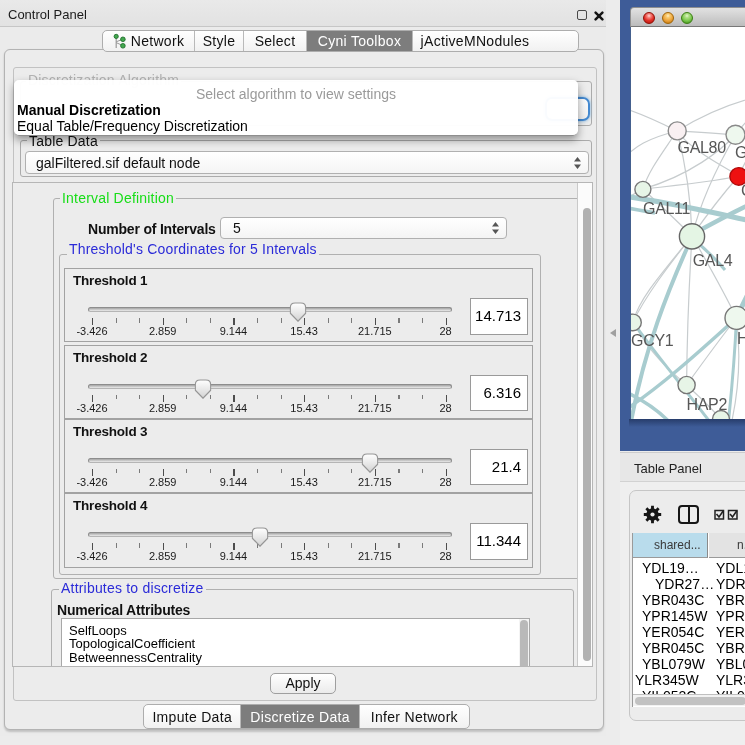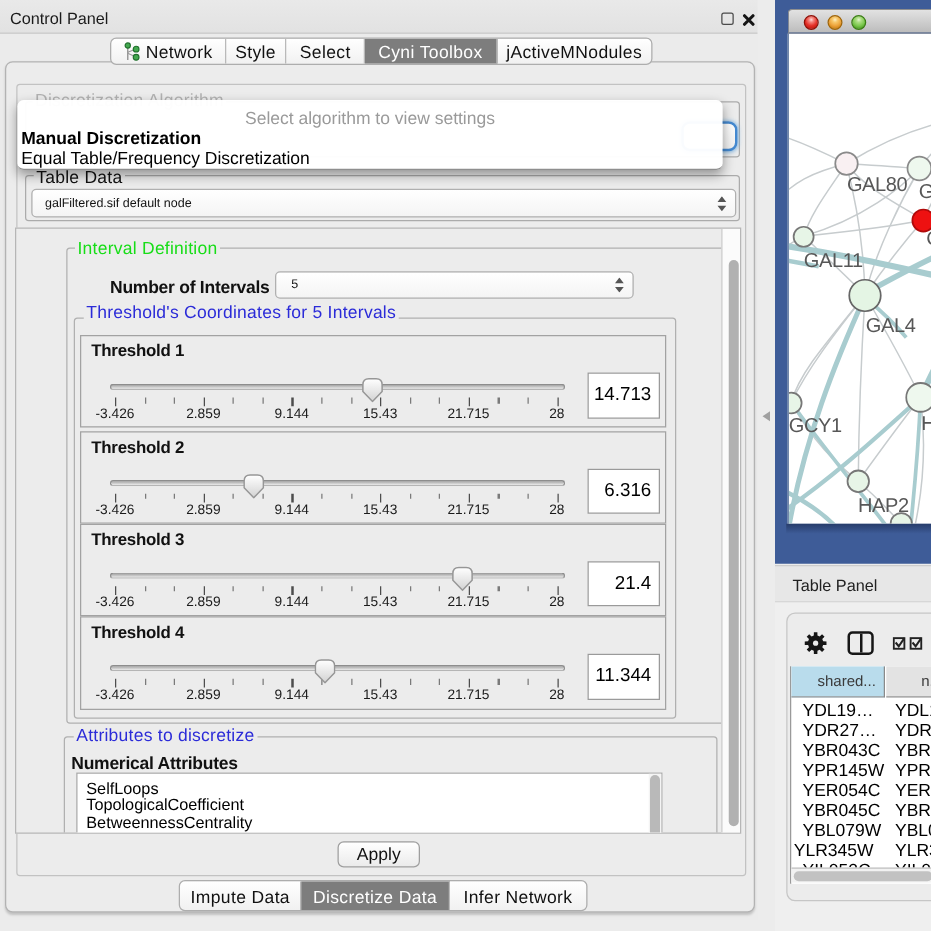--- a/index.html
+++ b/index.html
@@ -13,31 +13,31 @@
 #titlebar { left:0; top:0; width:616px; height:27px; background:linear-gradient(180deg,#e9e9e9,#e2e2e2); border-bottom:1px solid #c6c6c6; }
 #titlebar .t { position:absolute; left:8px; top:7px; font-size:13px; color:#1b1b1b; }
 #sqbtn { left:577px; top:10px; width:10px; height:10px; border:1.5px solid #4a4a4a; border-radius:2px; }
 
 #cpanel { left:4px; top:49px; width:600px; height:681px; border:1px solid #b3b3b3; border-radius:6px; background:#ececec; box-shadow:0 1.5px 2px rgba(0,0,0,0.18); }
 
 .tabbar { background:linear-gradient(180deg,#ffffff,#f1f1f1); border:1px solid #adadad; border-radius:5px; overflow:hidden; display:flex; }
 .tabbar .seg { font-size:14px; letter-spacing:0.3px; color:#111; display:flex; align-items:center; justify-content:center; border-right:1px solid #b9b9b9; white-space:nowrap; }
 .tabbar .seg:last-child { border-right:none; }
 .tabbar .dark { background:#7d7d7d; color:#fff; }
-#toptabs { left:88px; top:30px; width:434px; height:22px; }
+#toptabs { left:102px; top:30px; width:477px; height:22px; }
 #bottabs { left:143px; top:704px; width:327px; height:25px; }
 
 
 #ipanel { left:13px; top:67px; width:584px; height:634px; border:1px solid #c2c2c2; border-radius:3px; background:#ececec; }
 
 .grouptitle { position:absolute; font-size:14px; letter-spacing:0.2px; background:#ececec; padding:0 2px; }
 .groupbox { position:absolute; border:1px solid #ababab; border-radius:3px; }
 
 
-.combo { position:absolute; background:linear-gradient(180deg,#ffffff,#f4f4f4); border:1px solid #b0b0b0; border-radius:4px; font-size:10px; color:#111; }
+.combo { position:absolute; background:linear-gradient(180deg,#ffffff,#f4f4f4); border:1px solid #b0b0b0; border-radius:4px; font-size:14px; color:#111; }
 .combo .txt { position:absolute; left:10px; top:50%; transform:translateY(-50%); }
 .arrows { position:absolute; width:9px; top:50%; transform:translateY(-50%); height:12px; }
 
 
 #spanel { left:12px; top:182px; width:581px; height:485px; border:1px solid #b6b6b6; background:#ececec; overflow:hidden; }
 
 .tbox { position:absolute; left:51px; width:469px; height:74px; border:1px solid #a2a2a2; background:#ececec; }
 .tbox .ttl { position:absolute; left:8px; top:4px; font-size:13.5px; font-weight:bold; color:#111; letter-spacing:-0.2px; }
 .track { position:absolute; left:22.5px; top:38px; width:364px; height:5px; border-radius:3px; border:1px solid #8d8d8d; border-bottom-color:#b5b5b5; background:linear-gradient(180deg,#a4a4a4,#ebebeb); }
 .vbox { position:absolute; left:405px; top:29px; width:58px; height:36.5px; background:#fff; border:1px solid #9a9a9a; font-size:15px; color:#000; text-align:right; line-height:34px; padding-right:6px; }
@@ -396,21 +396,21 @@
 
   <div id="ttable" class="abs">
     <div class="hcell" style="left:0; width:75px; background:#b9dcec; border-right:1px solid #8a8a8a; border-bottom:1px solid #9a9a9a;">
         <span style="position:absolute; left:21px; top:5px;">shared...</span>
       </div>
     <div class="hcell" style="left:76px; width:37px; background:#e3e3e3; border-bottom:1px solid #9a9a9a;">
         <span style="position:absolute; left:28px; top:5px;">n...</span>
       </div>
     <div class="trow" style="left:9px; top:27px;">YDL19…</div>
       <div class="trow" style="left:83px; top:27px;">YDL1</div>
-    <div class="trow" style="left:9px; top:43px;">YDR27…</div>
+    <div class="trow" style="left:22px; top:43px;">YDR27…</div>
       <div class="trow" style="left:83px; top:43px;">YDR2</div>
     <div class="trow" style="left:9px; top:59px;">YBR043C</div>
       <div class="trow" style="left:83px; top:59px;">YBR0</div>
     <div class="trow" style="left:9px; top:75px;">YPR145W</div>
       <div class="trow" style="left:83px; top:75px;">YPR1</div>
     <div class="trow" style="left:9px; top:91px;">YER054C</div>
       <div class="trow" style="left:83px; top:91px;">YER0</div>
     <div class="trow" style="left:9px; top:107px;">YBR045C</div>
       <div class="trow" style="left:83px; top:107px;">YBR0</div>
     <div class="trow" style="left:9px; top:123px;">YBL079W</div>

